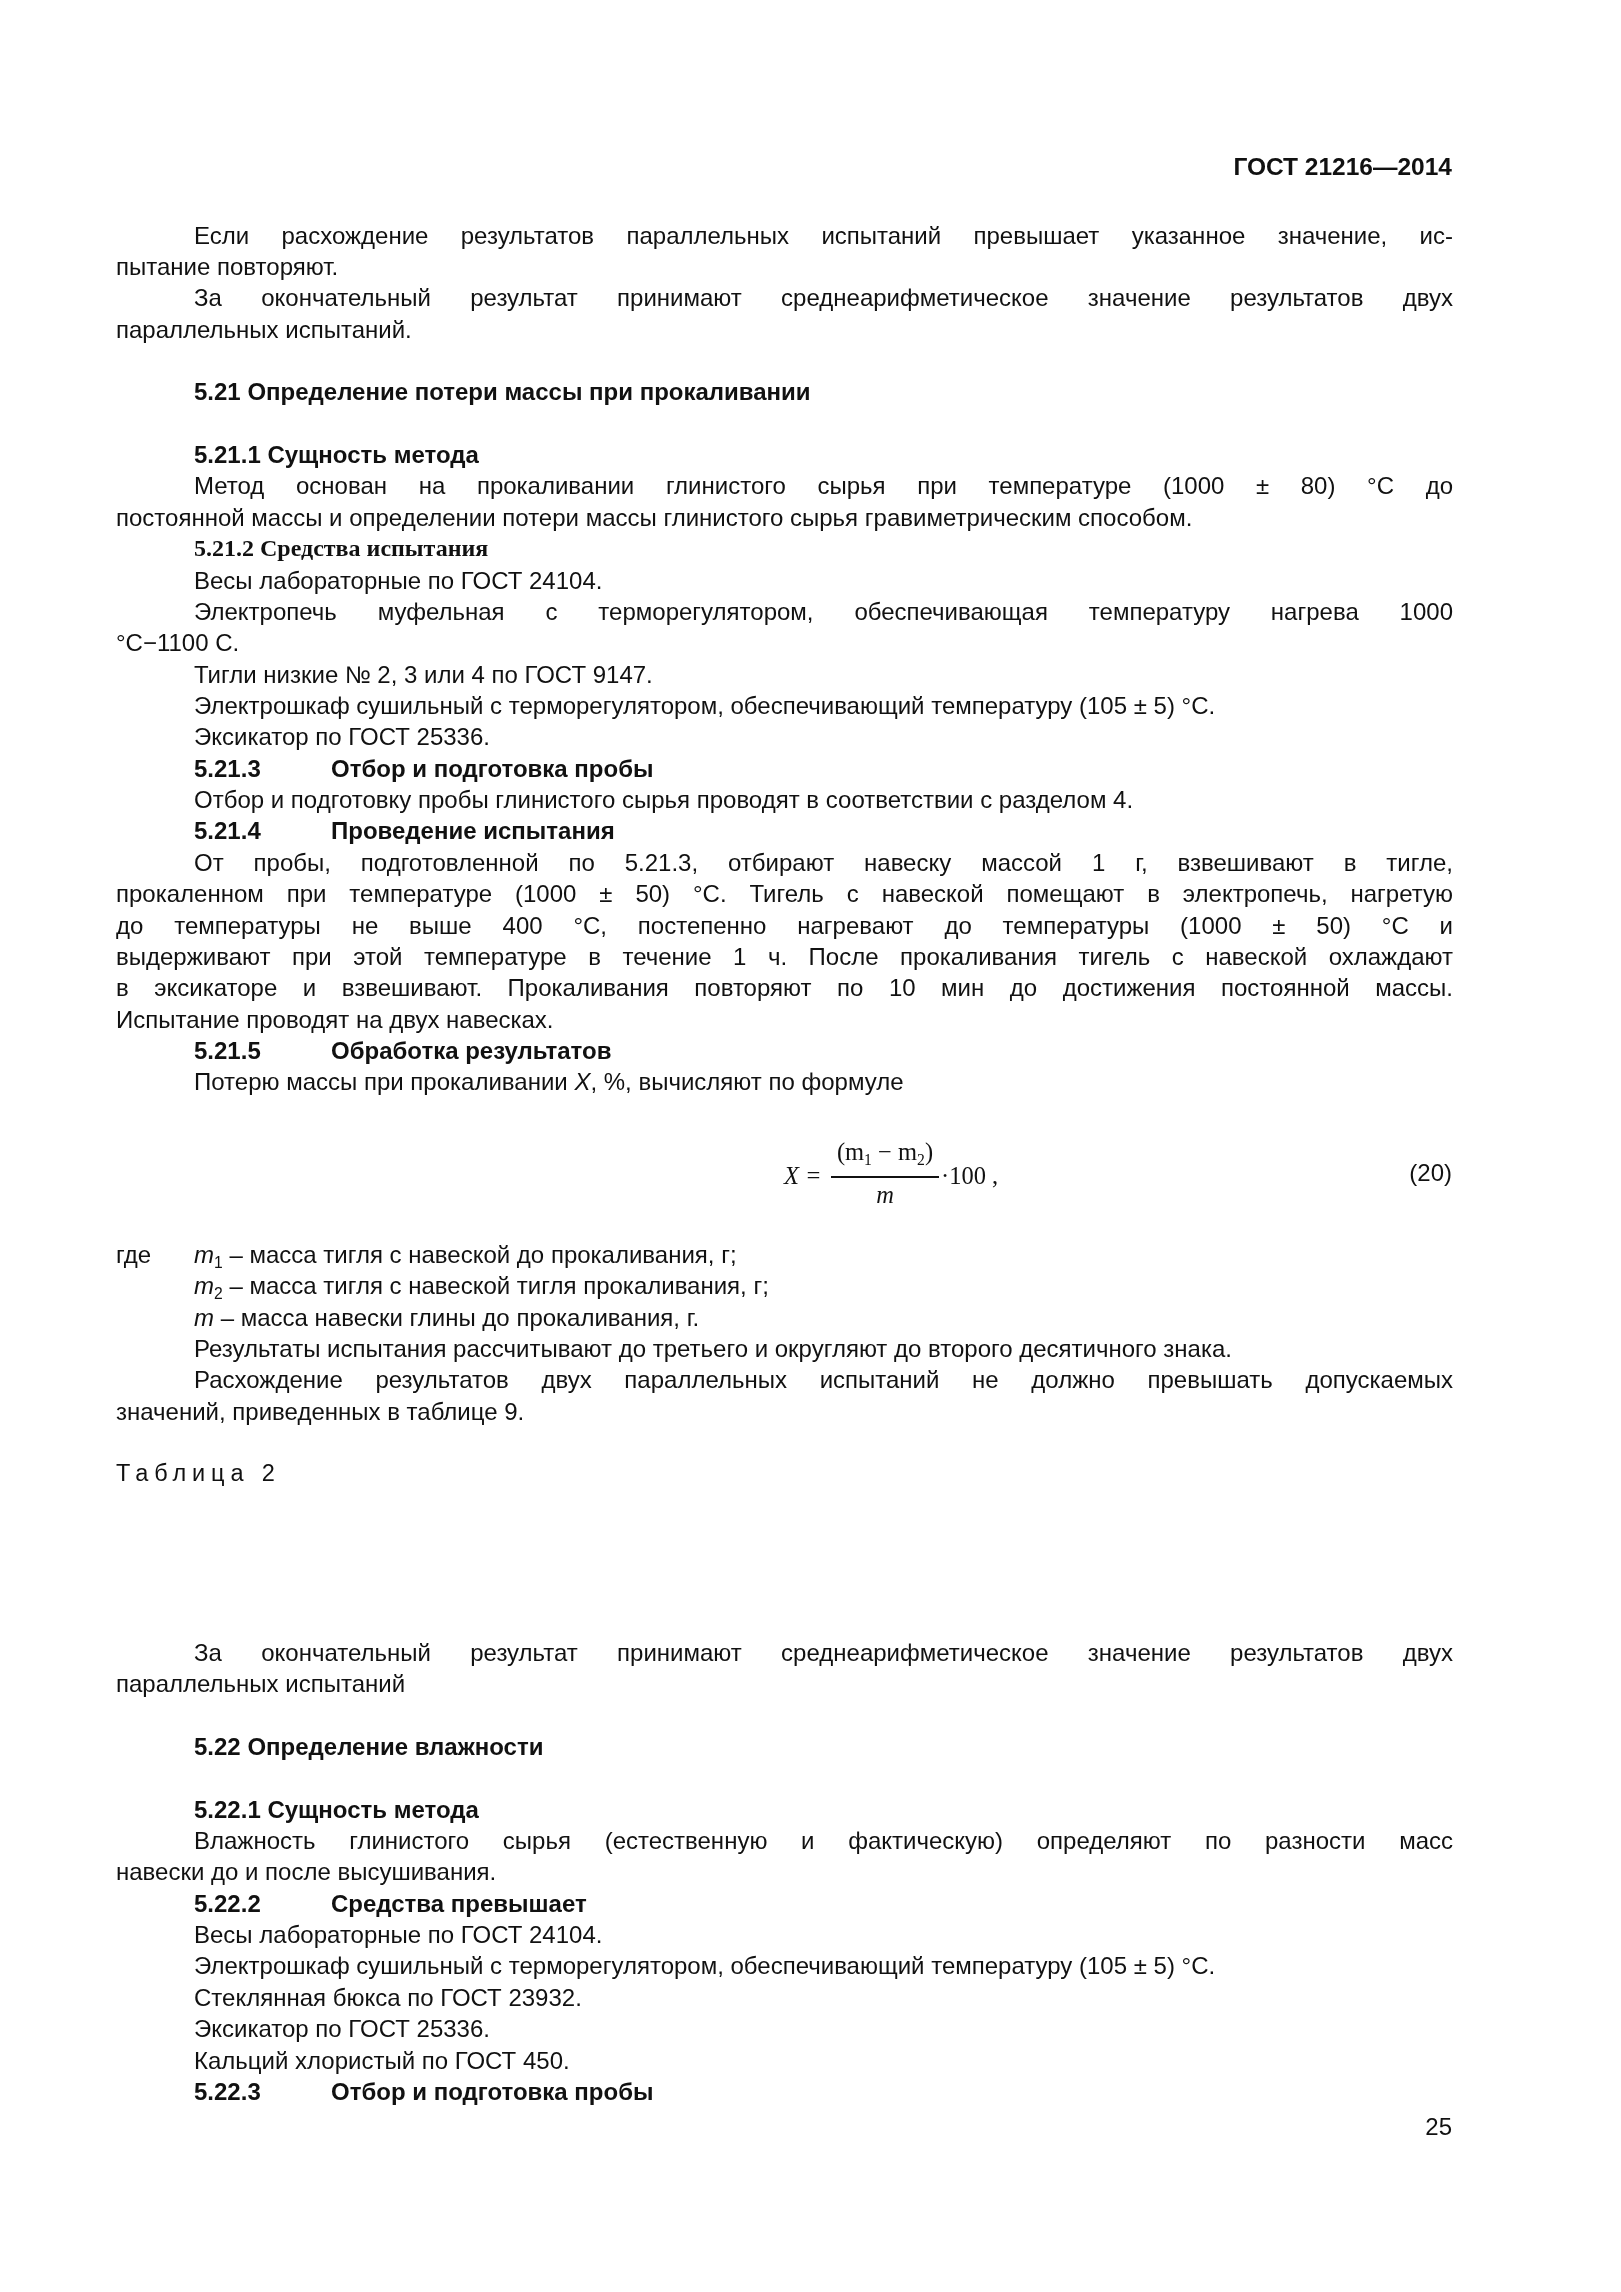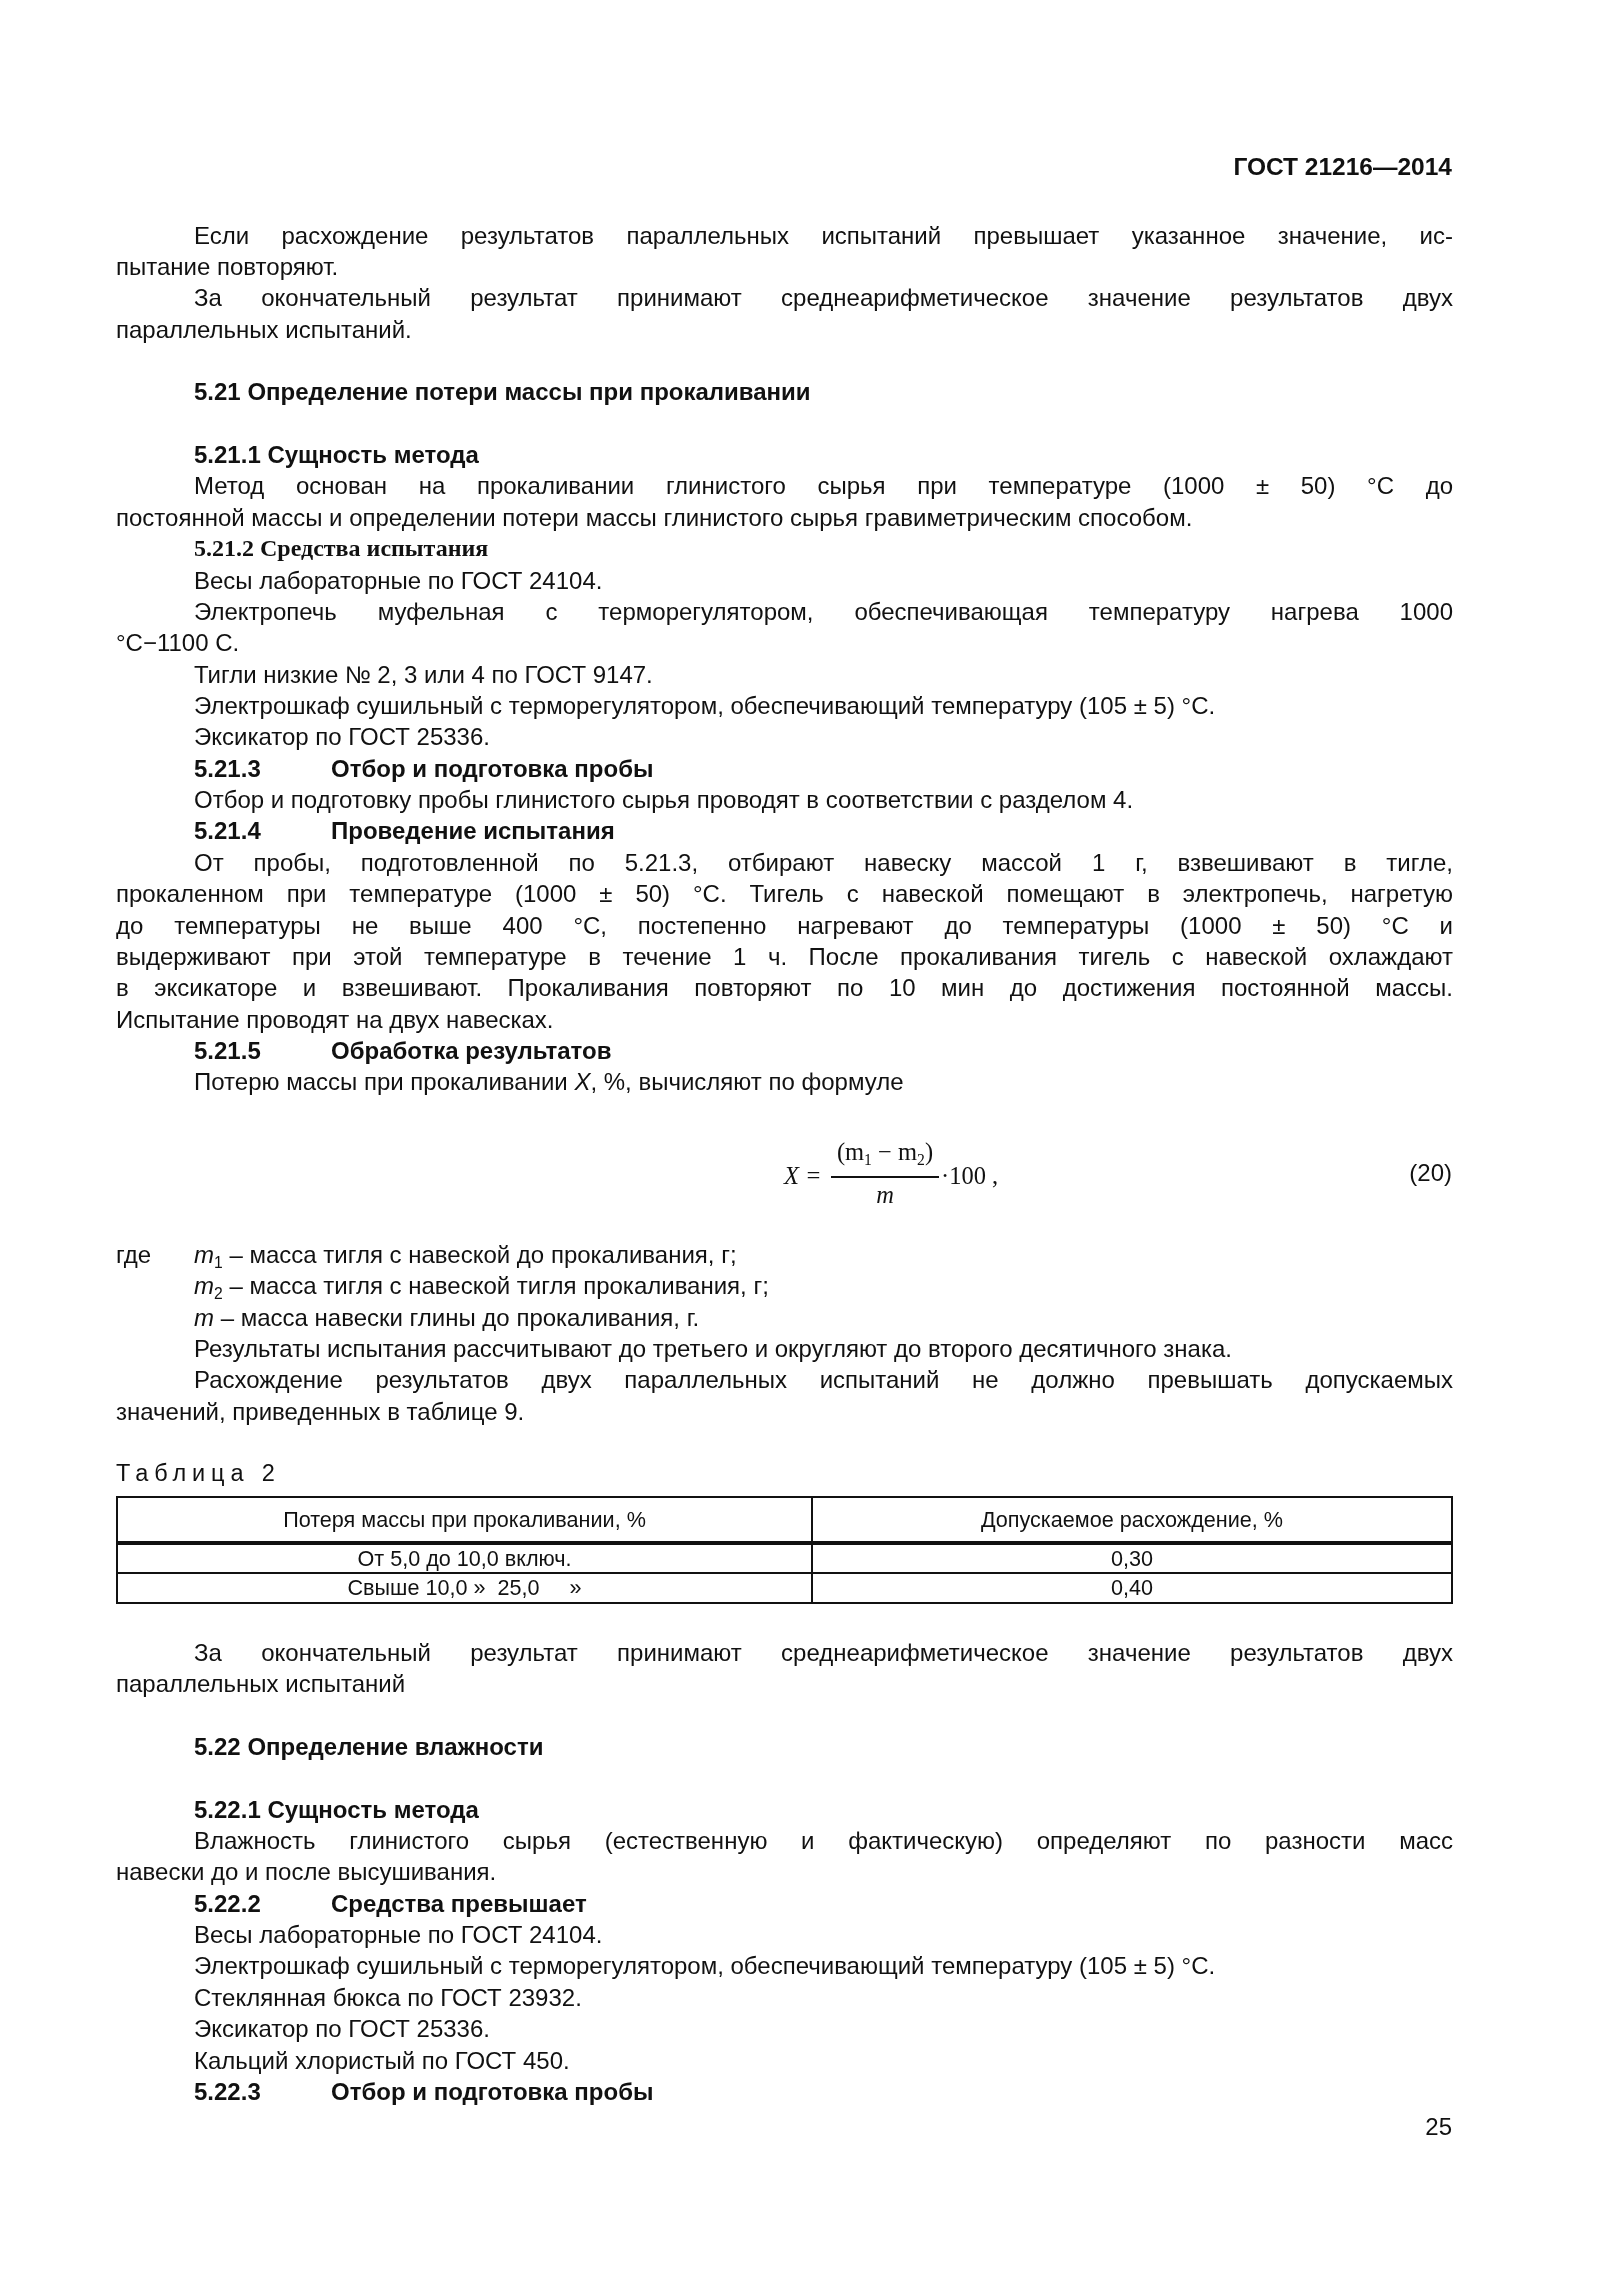--- a/index.html
+++ b/index.html
@@ -40,21 +40,21 @@
   <div class="hdr">ГОСТ 21216—2014</div>
 
   <div class="line ind just" style="top:220px;">Если расхождение результатов параллельных испытаний превышает указанное значение, ис-</div>
   <div class="line" style="top:251px;">пытание повторяют.</div>
   <div class="line ind just" style="top:282px;">За окончательный результат принимают среднеарифметическое значение результатов двух</div>
   <div class="line" style="top:314px;">параллельных испытаний.</div>
 
   <div class="line ind bold" style="top:376px;">5.21 Определение потери массы при прокаливании</div>
 
   <div class="line ind bold" style="top:439px;">5.21.1 Сущность метода</div>
-  <div class="line ind just" style="top:470px;">Метод основан на прокаливании глинистого сырья при температуре (1000 ± 50) °С до</div>
+  <div class="line ind just" style="top:470px;">Метод основан на прокаливании глинистого сырья при температуре (1000 ± 80) °С до</div>
   <div class="line" style="top:502px;">постоянной массы и определении потери массы глинистого сырья гравиметрическим способом.</div>
 
   <div class="line ind bold" style="top:533px;font-family:Liberation Serif, serif;">5.21.2 Средства испытания</div>
   <div class="line ind" style="top:565px;">Весы лабораторные по ГОСТ 24104.</div>
   <div class="line ind just" style="top:596px;">Электропечь муфельная с терморегулятором, обеспечивающая температуру нагрева 1000</div>
   <div class="line" style="top:627px;">°С−1100 С.</div>
   <div class="line ind" style="top:659px;">Тигли низкие № 2, 3 или 4 по ГОСТ 9147.</div>
   <div class="line ind" style="top:690px;">Электрошкаф сушильный с терморегулятором, обеспечивающий температуру (105 ± 5) °С.</div>
   <div class="line ind" style="top:721px;">Эксикатор по ГОСТ 25336.</div>
 
@@ -97,36 +97,20 @@
     <i>m</i><span class="sub">2</span><span> – масса тигля с навеской тигля прокаливания, г;</span>
   </div>
   <div class="line ind" style="top:1302px;">
     <i>m</i><span> – масса навески глины до прокаливания, г.</span>
   </div>
   <div class="line ind" style="top:1333px;">Результаты испытания  рассчитывают до третьего и округляют до второго десятичного знака.</div>
   <div class="line ind just" style="top:1364px;">Расхождение результатов двух параллельных испытаний не должно превышать допускаемых</div>
   <div class="line" style="top:1396px;">значений, приведенных в таблице 9.</div>
 
   <div class="tcap">Таблица 2</div>
-  <table class="t9">
-    <tbody>
-        <tr>
-      <th style="width:693px;">Потеря массы при прокаливании, %</th>
-      <th>Допускаемое расхождение, %</th>
-    </tr>
-    <tr>
-      <td>От 5,0 до 10,0 включ.</td>
-      <td>0,30</td>
-    </tr>
-    <tr>
-      <td style="white-space:pre;">Свыше 10,0 »  25,0     »</td>
-      <td>0,40</td>
-    </tr>
-  </tbody>
-    </table>
 
   <div class="line ind just" style="top:1637px;">За окончательный результат принимают среднеарифметическое  значение результатов двух</div>
   <div class="line" style="top:1668px;">параллельных испытаний</div>
 
   <div class="line ind bold" style="top:1731px;">5.22 Определение влажности</div>
 
   <div class="line ind bold" style="top:1794px;">5.22.1 Сущность метода</div>
   <div class="line ind just" style="top:1825px;">Влажность глинистого сырья (естественную и фактическую) определяют по разности масс</div>
   <div class="line" style="top:1856px;">навески до и после высушивания.</div>
 

